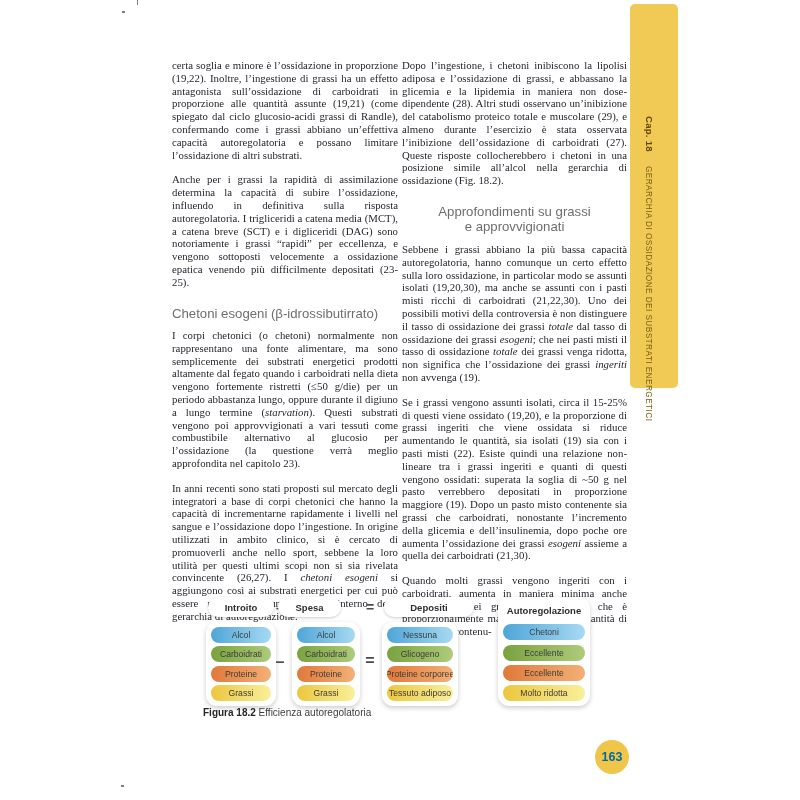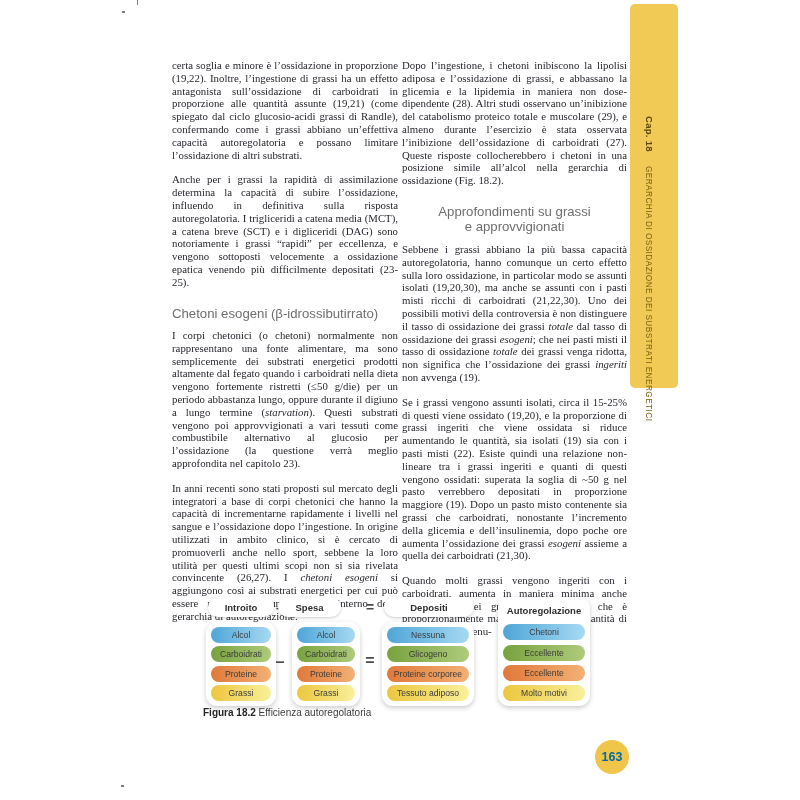--- a/index.html
+++ b/index.html
@@ -62,21 +62,21 @@
   #op-equals-2{left:362px;top:652px;font-size:16px;}
 
   .fig-panel{
     position:absolute;top:622px;height:84px;background:#fff;border-radius:11px;
     box-shadow:0 2px 5px rgba(0,0,0,.20);
     padding:5px;box-sizing:border-box;
     display:flex;flex-direction:column;justify-content:space-between;
   }
   #panel-introito{left:206px;width:70px;}
   #panel-spesa{left:292px;width:68px;}
-  #panel-depositi{left:382px;width:92px;}
+  #panel-depositi{left:382px;width:76px;}
   #panel-auto{left:498px;top:597px;width:92px;height:109px;}
   .panel-title{
     font-family:"Liberation Sans", sans-serif;font-weight:bold;font-size:9.5px;color:#2e2e2e;
     text-align:center;padding:3px 0 4px 0;
   }
   .pill{
     height:16px;border-radius:8px;flex:0 0 16px;
     display:flex;align-items:center;justify-content:center;
     font-family:"Liberation Sans", sans-serif;font-size:8.6px;color:#3b3b3b;
     white-space:nowrap;overflow:hidden;
@@ -164,21 +164,21 @@
       <div class="pill c-green">Glicogeno</div>
       <div class="pill c-orange">Proteine corporee</div>
       <div class="pill c-yellow">Tessuto adiposo</div>
     </div>
 
     <div class="fig-panel" id="panel-auto">
       <div class="panel-title">Autoregolazione</div>
       <div class="pill c-blue">Chetoni</div>
       <div class="pill c-green">Eccellente</div>
       <div class="pill c-orange">Eccellente</div>
-      <div class="pill c-yellow">Molto motivi</div>
+      <div class="pill c-yellow">Molto ridotta</div>
     </div>
 
     <div class="fig-caption">
       <b>Figura 18.2</b>
       <span>Efficienza autoregolatoria</span>
     </div>
   </div>
 
   <div class="page-badge">
     <span>163</span>

